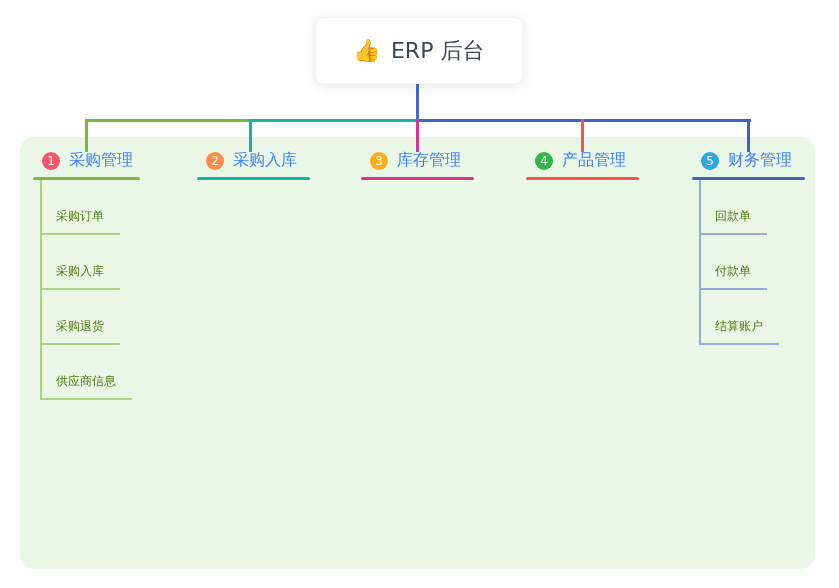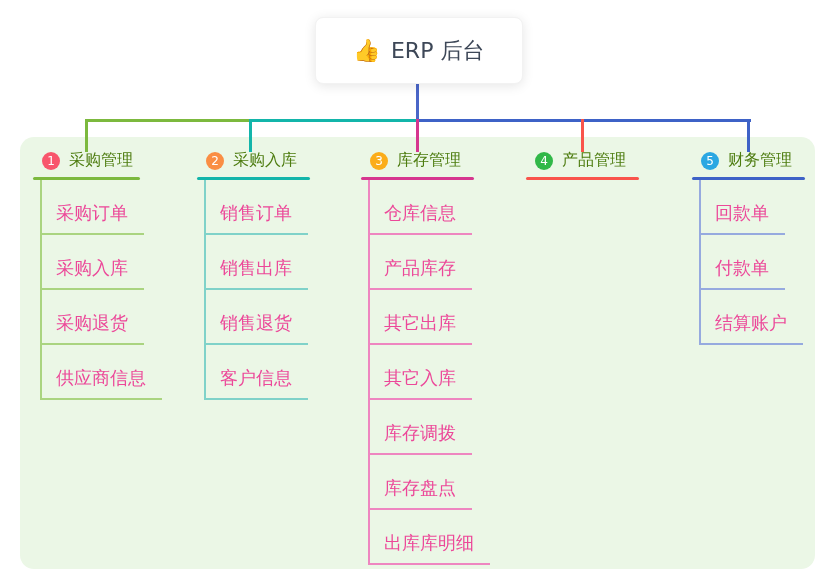--- a/index.html
+++ b/index.html
@@ -30,27 +30,27 @@
   .branch{position:absolute;top:147px;z-index:3;}
   .branch .hdr{
     display:flex;align-items:center;gap:9px;height:27px;padding-left:9px;
     cursor:default;
   }
   .badge{
     width:18px;height:18px;border-radius:50%;flex:0 0 18px;
     color:#fff;font-size:12px;line-height:18px;text-align:center;
     background:var(--badge);
   }
-  .btitle{font-size:16px;color:#4d7c0f;white-space:nowrap;}
+  .btitle{font-size:16px;color:#3b82f6;white-space:nowrap;}
   .hline{height:3px;border-radius:2px;margin-top:3px;background:var(--main);}
   .children{margin-left:7px;border-left:2px solid var(--light);}
   .child-row{height:55px;display:flex;align-items:flex-end;}
   .child-item{
     display:inline-block;border-bottom:2px solid var(--light);
-    padding:0 16px 8px 14px;font-size:18px;color:#ec4899;white-space:nowrap;
+    padding:0 16px 8px 14px;font-size:12px;color:#4d7c0f;white-space:nowrap;
   }
   .b1{left:33px;width:107px;}
   .b2{left:197px;width:113px;}
   .b3{left:361px;width:113px;}
   .b4{left:526px;width:113px;}
   .b5{left:692px;width:113px;}
 </style>
 </head>
 <body>
 
@@ -94,65 +94,28 @@
         </div>
       </div>
   </div>
 
   <div class="branch b2" style="--main: #13b5aa; --light: #7fd2c9; --badge: #fa8e44;">
     <div class="hdr">
       <span class="badge">2</span>
       <span class="btitle">采购入库</span>
     </div>
     <div class="hline"></div>
-    <div class="children">
-        <div class="child-row">
-          <div class="child-item">销售订单</div>
-        </div>
-        <div class="child-row">
-          <div class="child-item">销售出库</div>
-        </div>
-        <div class="child-row">
-          <div class="child-item">销售退货</div>
-        </div>
-        <div class="child-row">
-          <div class="child-item">客户信息</div>
-        </div>
-      </div>
   </div>
 
   <div class="branch b3" style="--main: #d6368f; --light: #ee86c0; --badge: #fbad1a;">
     <div class="hdr">
       <span class="badge">3</span>
       <span class="btitle">库存管理</span>
     </div>
     <div class="hline"></div>
-    <div class="children">
-        <div class="child-row">
-          <div class="child-item">仓库信息</div>
-        </div>
-        <div class="child-row">
-          <div class="child-item">产品库存</div>
-        </div>
-        <div class="child-row">
-          <div class="child-item">其它出库</div>
-        </div>
-        <div class="child-row">
-          <div class="child-item">其它入库</div>
-        </div>
-        <div class="child-row">
-          <div class="child-item">库存调拨</div>
-        </div>
-        <div class="child-row">
-          <div class="child-item">库存盘点</div>
-        </div>
-        <div class="child-row">
-          <div class="child-item">出库库明细</div>
-        </div>
-      </div>
   </div>
 
   <div class="branch b4" style="--main: #f9544b; --light: #fba39b; --badge: #31b848;">
     <div class="hdr">
       <span class="badge">4</span>
       <span class="btitle">产品管理</span>
     </div>
     <div class="hline"></div>
   </div>
 

